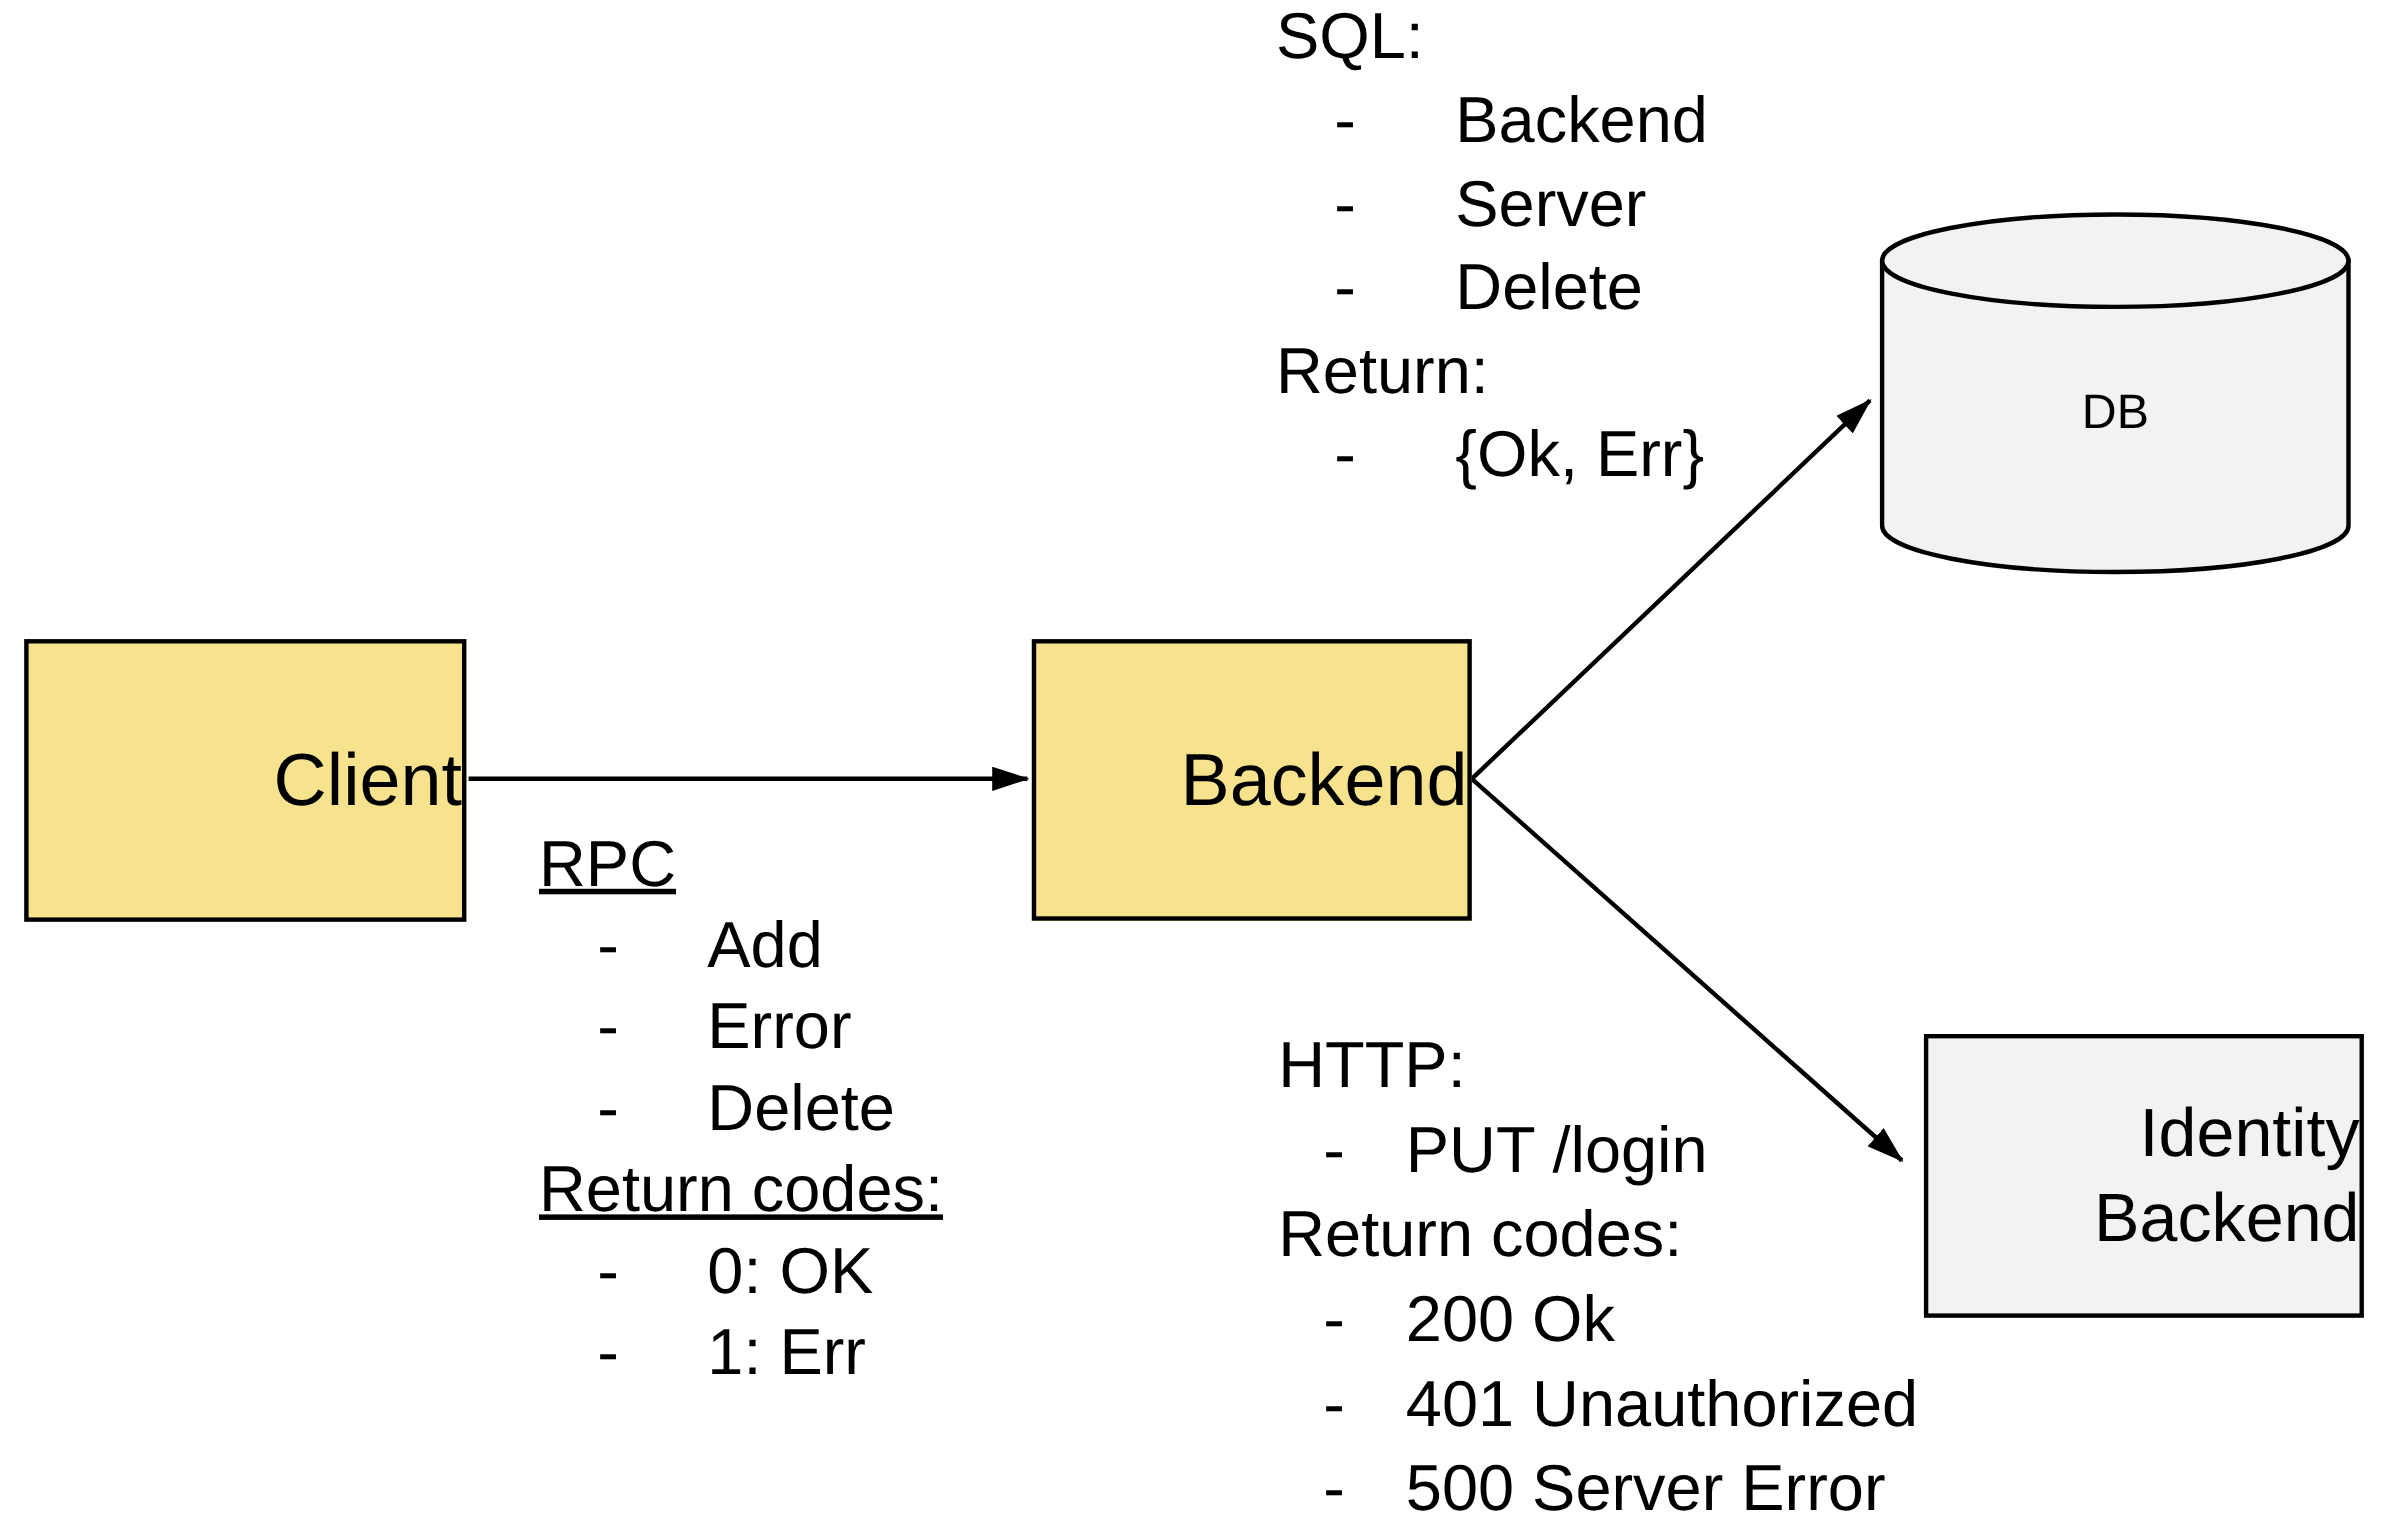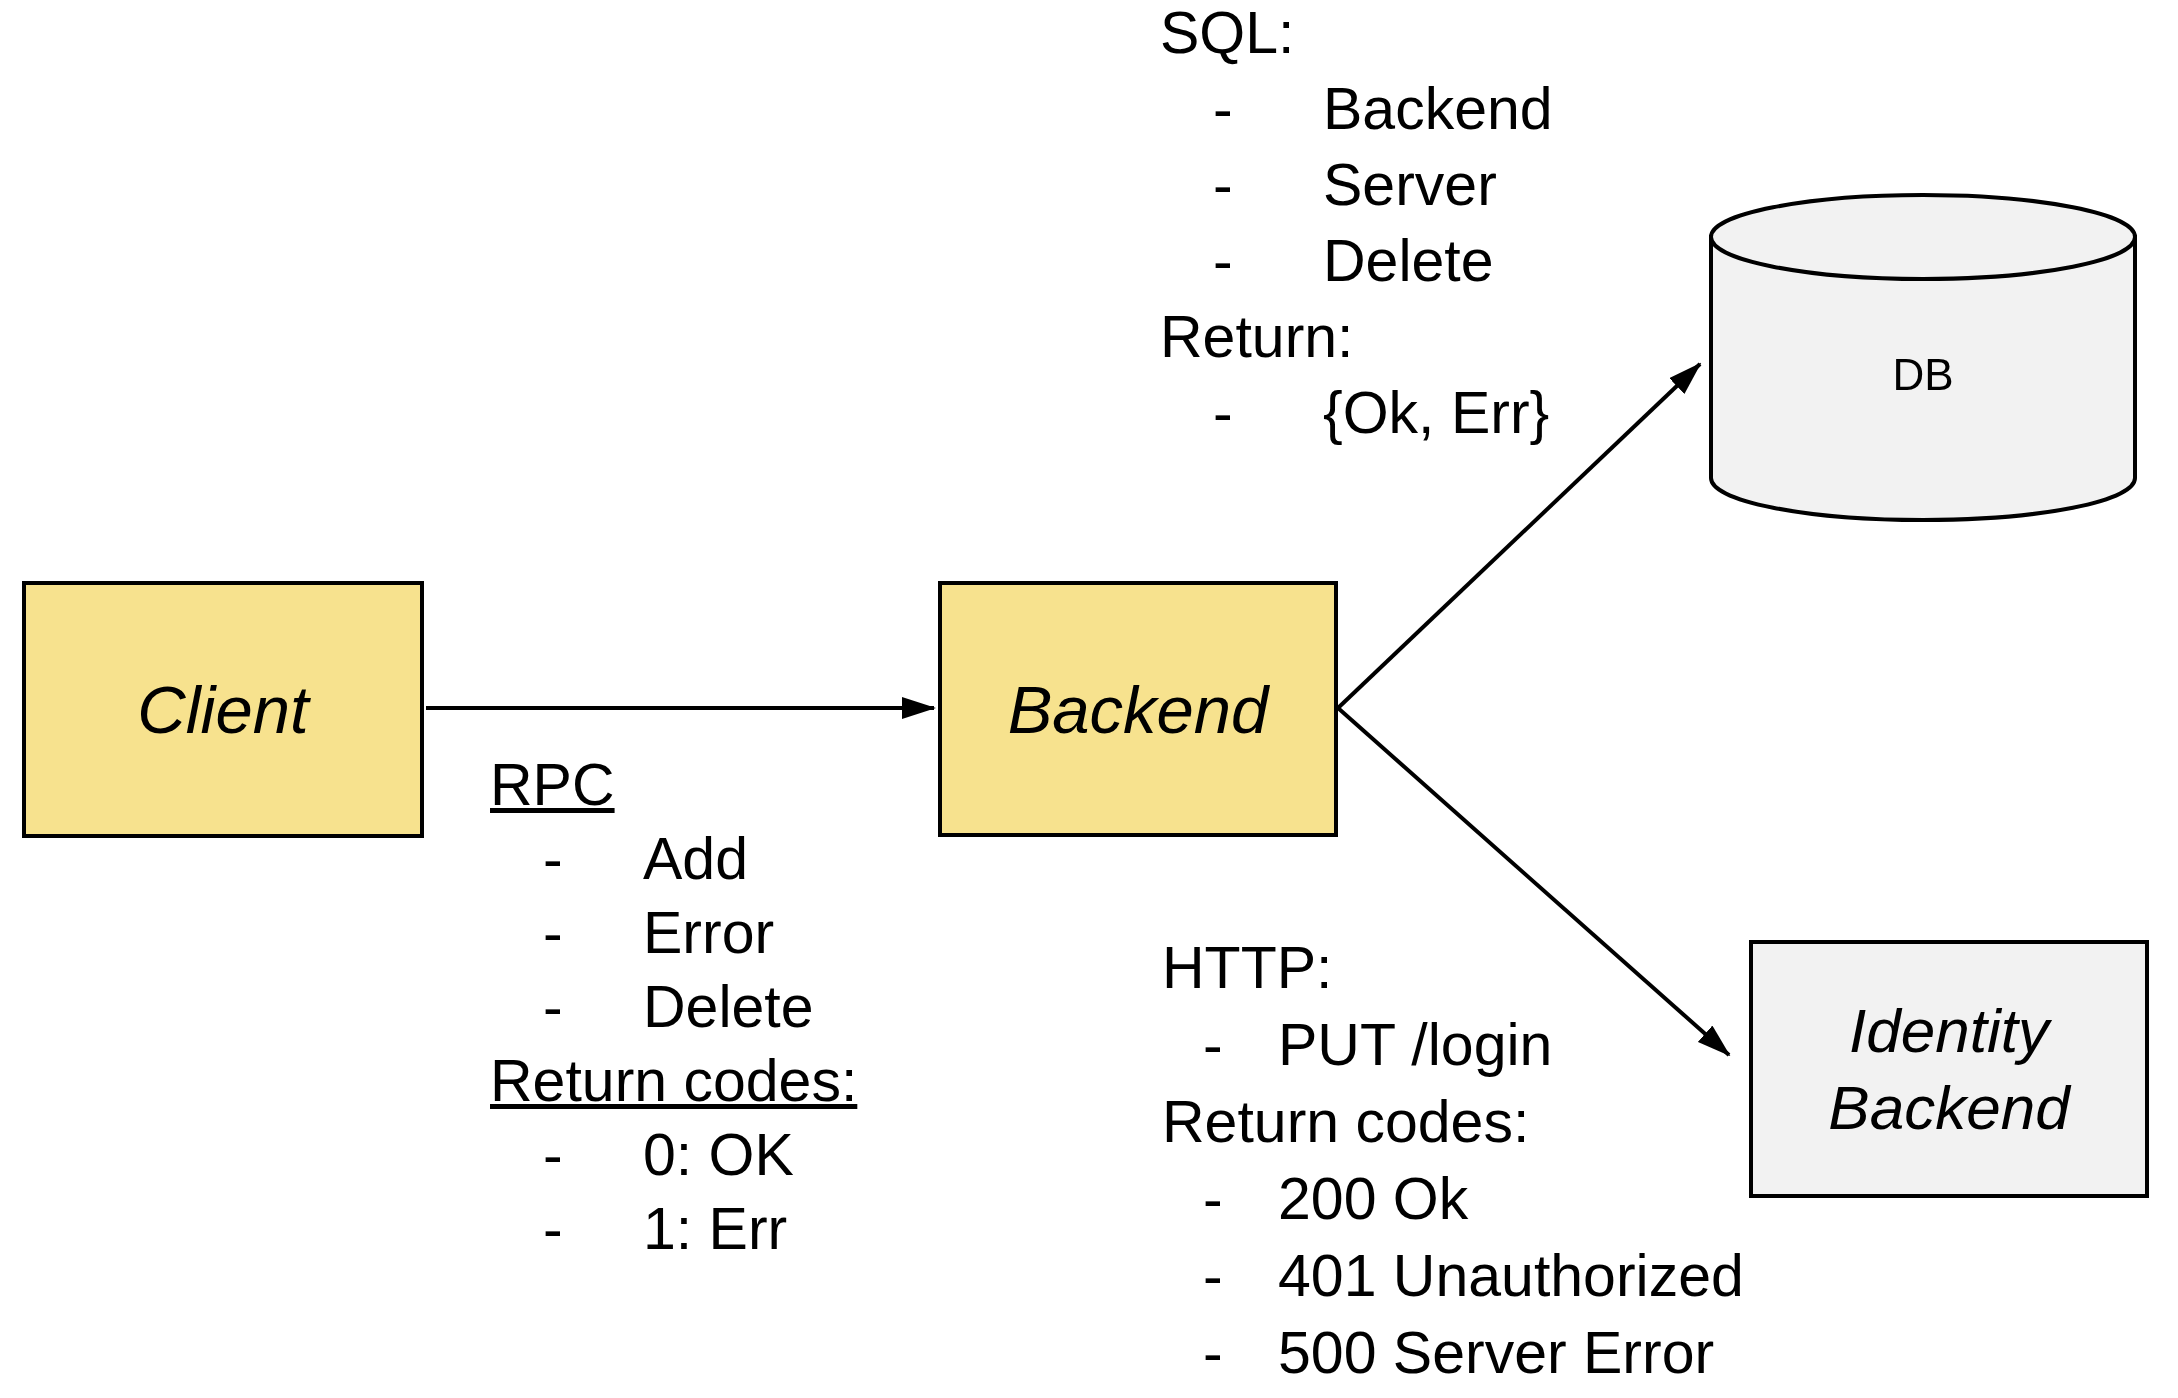--- a/index.html
+++ b/index.html
@@ -40,24 +40,23 @@
   }
   .ah-path {
     fill: var(--stroke);
   }
   .node {
     position: absolute;
     box-sizing: border-box;
     border: 4px solid var(--stroke);
     display: flex;
     flex-direction: column;
-    align-items: center;
+    align-items: flex-end;
     justify-content: center;
     text-align: center;
-    font-style: italic;
   }
   .node-yellow { background: var(--yellow); }
   .node-gray   { background: var(--gray); }
   .node-client   { left: 22px;   top: 581px; width: 402px; height: 257px; font-size: 67px; }
   .node-backend  { left: 938px;  top: 581px; width: 400px; height: 256px; font-size: 67px; }
   .node-idp      { left: 1737px; top: 940px; width: 400px; height: 258px; font-size: 62px; line-height: 77px; margin-left: 12px; }
   .db-label {
     position: absolute;
     left: 1711px;
     top: 337px;

